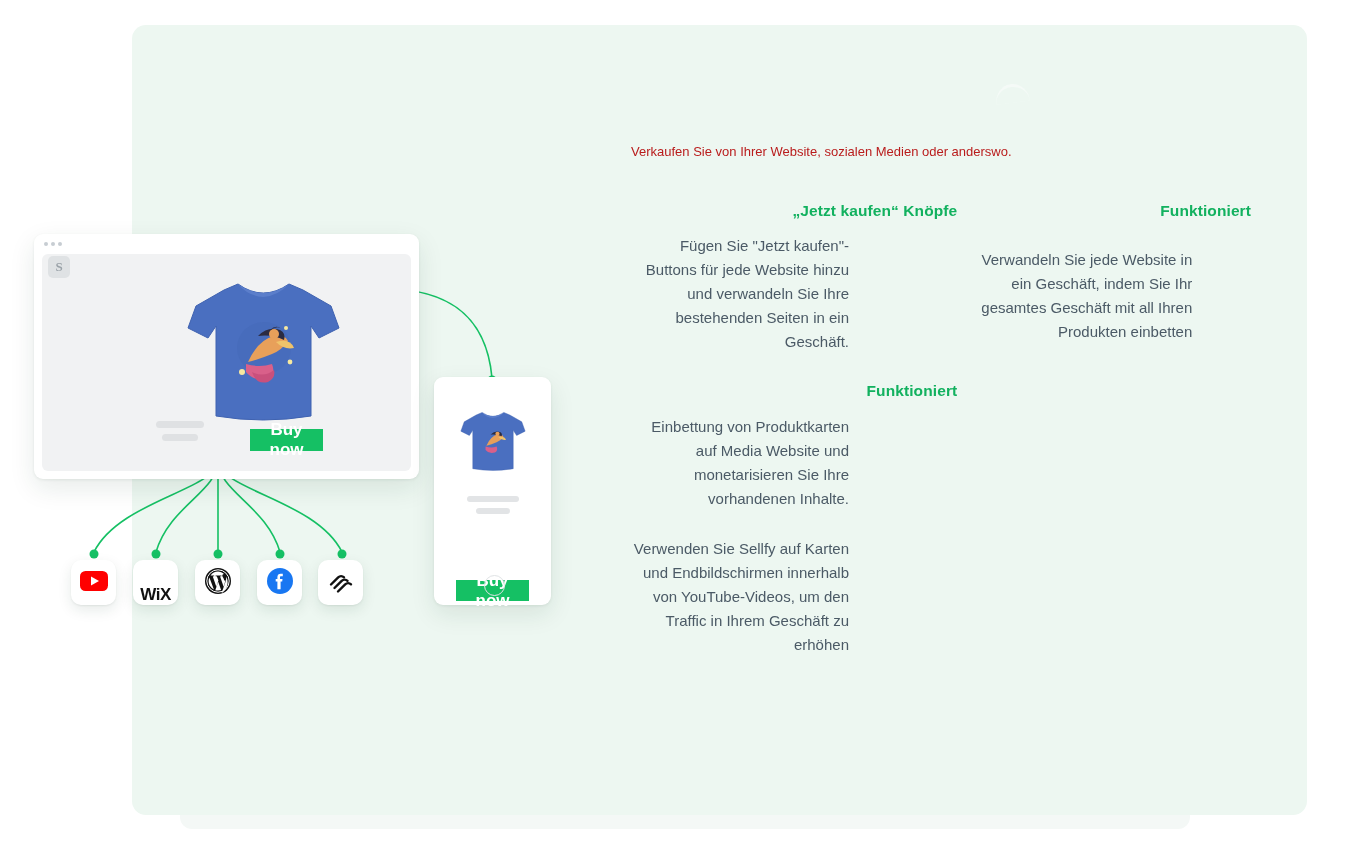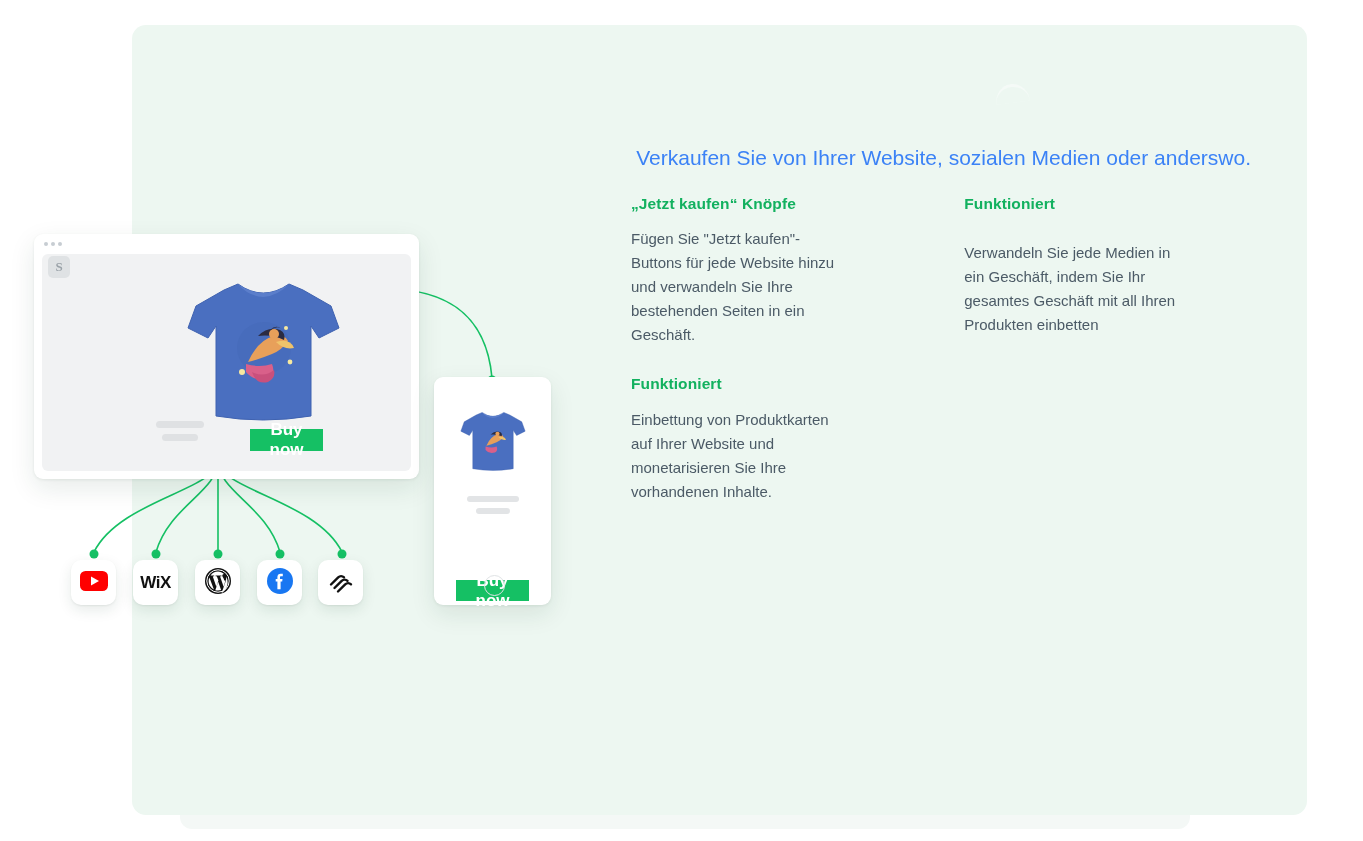--- a/index.html
+++ b/index.html
@@ -45,32 +45,32 @@
     transform: rotate(-7deg);
     opacity: .9;
   }
 
   
   .intro {
     position: absolute;
     left: 631px;
     top: 142px;
     width: 620px;
-    font-size: 21px;
-    color: #3b82f6;
+    font-size: 13px;
+    color: #b91c1c;
     line-height: 1.5;
-    text-align: right;
   }
   .cols {
     position: absolute;
     left: 631px;
-    top: 193px;
+    top: 200px;
     width: 620px;
     display: flex;
     gap: 7px;
+    text-align: right;
   }
   .col { width: 330px; }
   .col.right { width: 290px; }
   .feat { margin-bottom: 26px; }
   .feat h3 {
     margin: 0 0 12px 0;
     font-size: 15.5px;
     font-weight: bold;
     color: #12b15f;
     line-height: 1.45;
@@ -190,21 +190,21 @@
   
   .plat {
     position: absolute;
     width: 45px; height: 45px;
     background: #ffffff;
     border-radius: 10px;
     box-shadow: 0 5px 14px rgba(24,60,44,.10), 0 1px 2px rgba(24,60,44,.07);
     display: flex; align-items: center; justify-content: center;
   }
   .plat.p1 { left: 71px; top: 560px; }
-  .plat.p2 { left: 133px; top: 560px; }
+  .plat.p2 { left: 133px; top: 560px; align-items: flex-end; }
   .plat.p3 { left: 195px; top: 560px; }
   .plat.p4 { left: 257px; top: 560px; }
   .plat.p5 { left: 318px; top: 560px; }
 
   .wix-txt {
     font-family: "Liberation Sans", sans-serif;
     font-weight: bold;
     font-size: 17px;
     color: #111111;
     letter-spacing: -.5px;
@@ -355,29 +355,30 @@
   <div class="intro">Verkaufen Sie von Ihrer Website, sozialen Medien oder anderswo.</div>
 
   <div class="cols">
     <div class="col">
       <div class="feat">
         <h3>„Jetzt kaufen“ Knöpfe</h3>
         <p>Fügen Sie "Jetzt kaufen"-Buttons für jede Website hinzu und verwandeln Sie Ihre bestehenden Seiten in ein Geschäft.</p>
       </div>
       <div class="feat">
         <h3>Funktioniert</h3>
-        <p>Einbettung von Produktkarten auf Ihrer Website und monetarisieren Sie Ihre vorhandenen Inhalte.</p>
-      </div>
-      <div class="feat">
+        <p>Einbettung von Produktkarten auf Media Website und monetarisieren Sie Ihre vorhandenen Inhalte.</p>
+      </div>
+      <div class="feat">
+        <p>Verwenden Sie Sellfy auf Karten und Endbildschirmen innerhalb von YouTube-Videos, um den Traffic in Ihrem Geschäft zu erhöhen</p>
       </div>
     </div>
 
     <div class="col right">
       <div class="feat">
         <h3>Funktioniert</h3>
       </div>
       <div class="feat">
-        <p>Verwandeln Sie jede Medien in ein Geschäft, indem Sie Ihr gesamtes Geschäft mit all Ihren Produkten einbetten</p>
+        <p>Verwandeln Sie jede Website in ein Geschäft, indem Sie Ihr gesamtes Geschäft mit all Ihren Produkten einbetten</p>
       </div>
     </div>
   </div>
 
 </div>
 
 </body></html>

